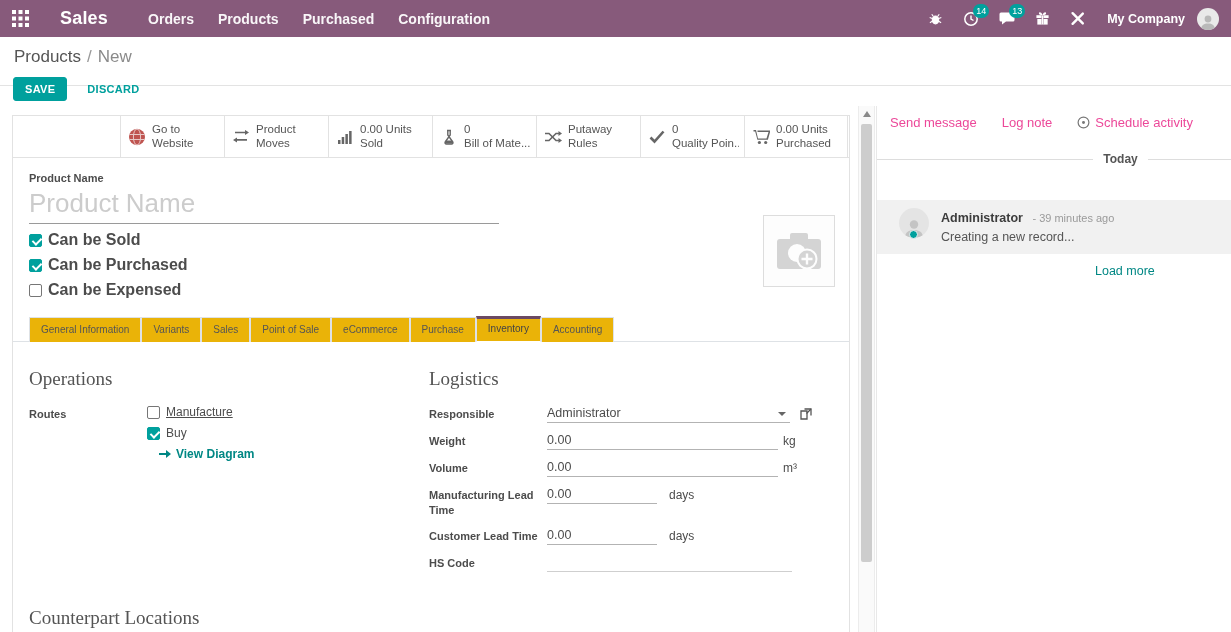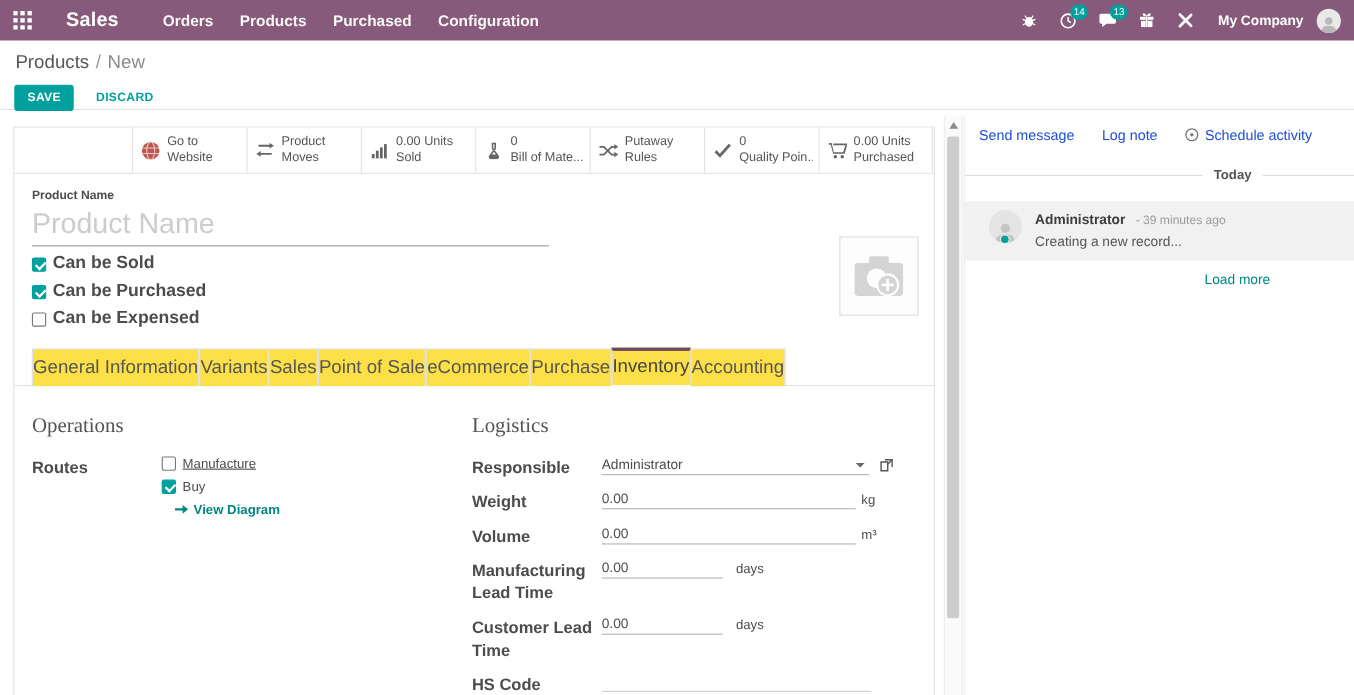--- a/index.html
+++ b/index.html
@@ -18,21 +18,21 @@
   .nav-right { margin-left:auto; display:flex; align-items:center; height:100%; }
   .nav-ic { position:relative; padding:0 10px; display:flex; align-items:center; cursor:pointer; height:100%; }
   .badge { position:absolute; top:4px; left:20px; background:#00a09d; color:#fff;
            font-size:9px; font-weight:normal; min-width:15px; height:14px; border-radius:8px;
            display:flex; align-items:center; justify-content:center; padding:0 3px; }
   .nav-company { font-size:12.5px; font-weight:600; padding:0 12px; cursor:pointer; }
   .nav-avatar { width:22px; height:22px; border-radius:50%; background:#e9e9e9; margin-right:12px;
                 overflow:hidden; display:flex; align-items:flex-end; justify-content:center; cursor:pointer; }
 
   
-  .cpanel { position:absolute; top:37px; left:0; width:100%; height:63px; background:#fff;
+  .cpanel { position:absolute; top:37px; left:0; width:100%; height:49px; background:#fff;
             border-bottom:1px solid #e3e3e3; }
   .breadcrumb { position:absolute; top:10px; left:14px; font-size:17px; color:#555; }
   .breadcrumb .bc-parent { cursor:pointer; }
   .breadcrumb .bc-sep { color:#999; padding:0 6px; }
   .breadcrumb .bc-current { color:#8a8a8a; }
   .cp-buttons { position:absolute; top:40px; left:13px; display:flex; align-items:center; }
   .btn-save { background:#00a09d; border:1px solid #00a09d; color:#fff; font-size:11px;
               font-weight:bold; padding:5px 11px; border-radius:3px; cursor:pointer;
               font-family:"Liberation Sans", sans-serif; letter-spacing:.3px; }
   .btn-discard { background:none; border:none; color:#00a09d; font-size:11px; font-weight:bold;
@@ -67,32 +67,32 @@
   .cb.checked::after { content:""; position:absolute; left:4px; top:1px; width:4px; height:7px;
         border:solid #fff; border-width:0 2px 2px 0; transform:rotate(45deg); }
   .cb-label { font-size:16px; font-weight:bold; color:#4c4c4c; margin-left:6px; }
 
   .img-placeholder { position:absolute; top:57px; right:14px; width:72px; height:72px;
         border:1px solid #ddd; background:#fdfdfd; display:flex; align-items:center;
         justify-content:center; cursor:pointer; }
 
   
   .tabs { display:flex; margin-top:17px; padding-left:16px; border-bottom:1px solid #dee2e6; align-items:flex-end; }
-  .tab { font-size:17px; color:#555; padding:6px 0 7px; background:#fde047;
+  .tab { font-size:10px; color:#555; padding:6px 11px 7px; background:#eab308;
          border:1px solid #dee2e6; border-bottom:none; margin-bottom:-1px; cursor:pointer; white-space:nowrap; }
   .tab.active { border-top:3px solid #6b4a62; padding-top:4px; color:#444;
          border-bottom:1px solid #fff; }
 
   
   .section-cols { display:flex; padding:26px 16px 0; }
   .col-left { width:392px; flex:none; }
   .col-right { flex:1; margin-left:8px; }
   .sec-h { font-size:19px; color:#545454; font-weight:400; margin-bottom:15px;font-family:Liberation Serif, serif; }
   .frow { display:flex; align-items:flex-start; margin-bottom:9px; }
-  .flabel { width:118px; flex:none; font-size:15px; font-weight:bold; color:#4c4c4c; line-height:1.35; padding-top:2px; }
+  .flabel { width:118px; flex:none; font-size:11px; font-weight:bold; color:#4c4c4c; line-height:1.35; padding-top:2px; }
   .fvalue { display:flex; align-items:center; }
   .f-input { border:none; border-bottom:1px solid #b3b3b3; font-size:12.5px; color:#4c4c4c;
              padding:1px 0 2px; outline:none; background:transparent;
              font-family:"Liberation Sans", sans-serif; }
   .caret { width:0; height:0; border-left:4px solid transparent; border-right:4px solid transparent;
            border-top:4px solid #666; margin-left:-12px; margin-right:8px; cursor:pointer; flex:none; }
   .ext-ic { margin-left:6px; cursor:pointer; display:flex; flex:none; }
   .unit { font-size:12px; color:#4c4c4c; margin-left:5px; }
   .routes-group .cb-row { margin-top:0; margin-bottom:7px; }
   .view-diagram { display:flex; align-items:center; color:#008784; font-size:12px; font-weight:bold;
@@ -107,27 +107,27 @@
   .sb-arrow { position:absolute; top:5px; left:4px; width:0; height:0;
               border-left:4px solid transparent; border-right:4px solid transparent;
               border-bottom:6px solid #8a8a8a; cursor:pointer; }
   .sb-thumb { position:absolute; top:18px; left:2px; width:11px; height:438px;
               background:#cdcdcd; border-radius:2px; cursor:pointer; }
 
   
   .chatter { position:absolute; top:0; left:876px; right:0; height:100%; background:#fff;
              border-left:1px solid #e8e8e8; }
   .chat-actions { display:flex; align-items:center; padding:9px 0 0 13px; }
-  .chat-link { font-size:13px; color:#1d4ed8; margin-right:25px; cursor:pointer; display:flex; align-items:center; }
+  .chat-link { font-size:13px; color:#ec4899; margin-right:25px; cursor:pointer; display:flex; align-items:center; }
   .chat-link .ic { margin-right:5px; display:flex; }
   .today-divider { display:flex; align-items:center; margin-top:22px; }
   .today-divider::before { content:""; height:1px; background:#ddd; flex-grow:2.6; }
   .today-divider::after { content:""; height:1px; background:#ddd; flex-grow:1; }
   .today-label { font-size:12px; font-weight:bold; color:#555; padding:0 10px; }
-  .message { display:flex; background:#f1f1f1; margin-top:17px; padding:8px 10px 10px 22px; }
+  .message { display:flex; background:#f1f1f1; margin-top:34px; padding:8px 10px 10px 22px; }
   .msg-avatar { position:relative; width:30px; height:30px; flex:none; }
   .msg-avatar .circ { width:30px; height:30px; border-radius:50%; background:#e4e4e4; overflow:hidden;
                       display:flex; align-items:flex-end; justify-content:center; }
   .status-dot { position:absolute; bottom:-1px; left:10px; width:9px; height:9px; border-radius:50%;
                 background:#00a09d; border:1.5px solid #f1f1f1; }
   .msg-body { margin-left:12px; }
   .msg-author { font-size:12.5px; font-weight:bold; color:#3c3c3c; }
   .msg-time { font-size:11px; color:#9a9a9a; margin-left:5px; font-weight:400; }
   .msg-text { font-size:12.5px; color:#555; margin-top:4px; }
   .load-more { margin:10px 0 0 218px; font-size:12.5px; color:#008784; cursor:pointer; display:inline-block; }

